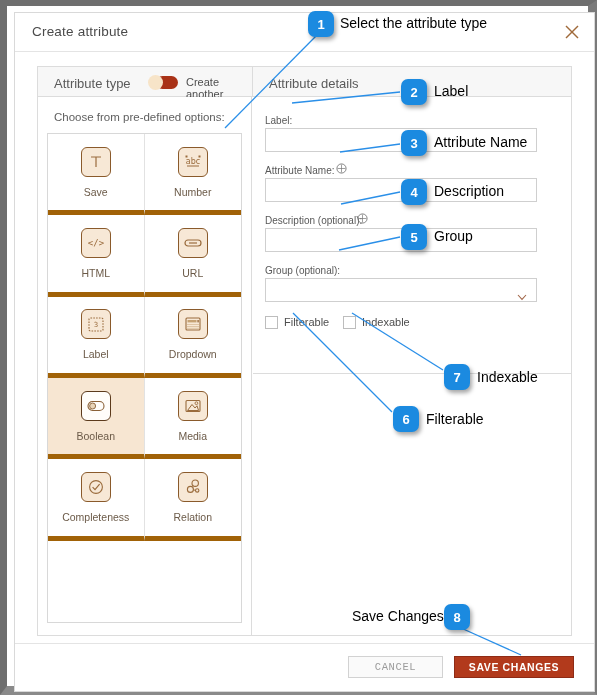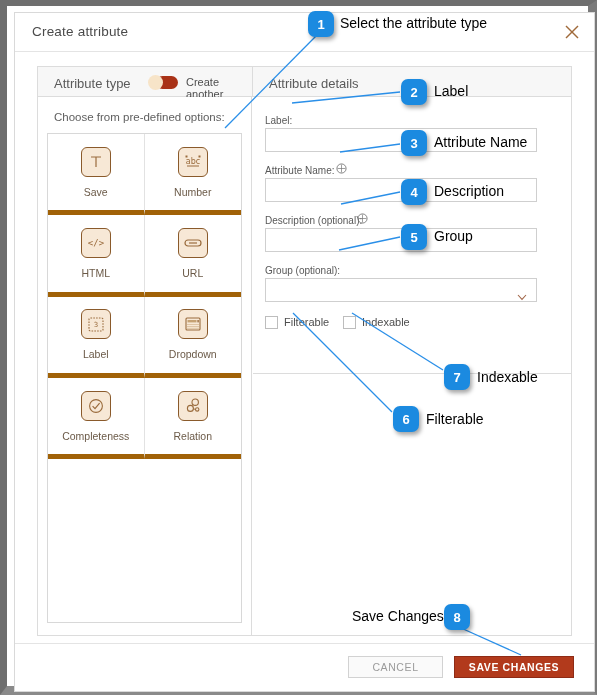--- a/index.html
+++ b/index.html
@@ -149,21 +149,21 @@
 
   
   #footer{
     position:absolute;left:0;bottom:0;width:579px;height:47px;
     border-top:1px solid #e4e4e4;background:#ffffff;
   }
   #cancel-button{
     position:absolute;right:151px;top:12px;width:95px;height:22px;
     border:1px solid #d2d2d2;background:#fafafa;color:#9b9b9b;
     font-size:10.5px;letter-spacing:.6px;cursor:pointer;
-    font-family:Liberation Sans, sans-serif;
+    font-family:Liberation Mono, monospace;
   }
   #save-button{
     position:absolute;right:20px;top:12px;width:120px;height:22px;
     border:1px solid #8e2b16;background:#b23a1c;color:#ffffff;
     font-size:10.5px;letter-spacing:.6px;cursor:pointer;font-weight:bold;
     font-family:"Liberation Sans", sans-serif;
   }
 
   
   #overlay{position:absolute;left:0;top:0;width:597px;height:695px;pointer-events:none;}
@@ -273,21 +273,40 @@
                   <rect x="14.4" y="5" width="1.4" height="2.4" fill="#9a6b3c"></rect>
                   <line x1="4.5" y1="9.5" x2="15.5" y2="9.5" stroke="#c6a274" stroke-width="1" stroke-dasharray="1 1"></line>
                   <line x1="4.5" y1="11.5" x2="15.5" y2="11.5" stroke="#c6a274" stroke-width="1" stroke-dasharray="1 1"></line>
                   <line x1="4.5" y1="13.3" x2="15.5" y2="13.3" stroke="#c6a274" stroke-width="1" stroke-dasharray="1 1"></line>
                 </svg>
               </div>
               <div class="tile-label">Dropdown</div>
             </div>
 
 
-
+            <div class="type-tile selected">
+              <div class="tile-icon" style="background:#fffdfa;border-color:#5c3a1c;">
+                <svg width="20" height="12" viewBox="0 0 20 12">
+                  <rect x="2" y="1.5" width="16" height="9" rx="4.5" fill="none" stroke="#8a6036" stroke-width="1.1"></rect>
+                  <circle cx="6.6" cy="6" r="3" fill="#e8d4b8" stroke="#8a6036" stroke-width="0.9"></circle>
+                </svg>
+              </div>
+              <div class="tile-label">Boolean</div>
+            </div>
+
+            <div class="type-tile">
+              <div class="tile-icon">
+                <svg width="20" height="18" viewBox="0 0 20 18">
+                  <rect x="3" y="3.5" width="14" height="11" rx="1" fill="none" stroke="#9a6b3c" stroke-width="1.1"></rect>
+                  <path d="M4.5 13.5 L9 7.5 L12 11 L14 8.8 L15.6 13.5 Z" fill="none" stroke="#9a6b3c" stroke-width="1"></path>
+                  <circle cx="13.4" cy="6.2" r="1.4" fill="none" stroke="#9a6b3c" stroke-width=".9"></circle>
+                </svg>
+              </div>
+              <div class="tile-label">Media</div>
+            </div>
 
             <div class="type-tile">
               <div class="tile-icon">
                 <svg width="20" height="18" viewBox="0 0 20 18">
                   <circle cx="10" cy="9" r="6.4" fill="none" stroke="#9a6b3c" stroke-width="1.1"></circle>
                   <path d="M6.6 9.2 L9 11.6 L13.6 6.2" fill="none" stroke="#9a6b3c" stroke-width="1.2"></path>
                 </svg>
               </div>
               <div class="tile-label">Completeness</div>
             </div>

